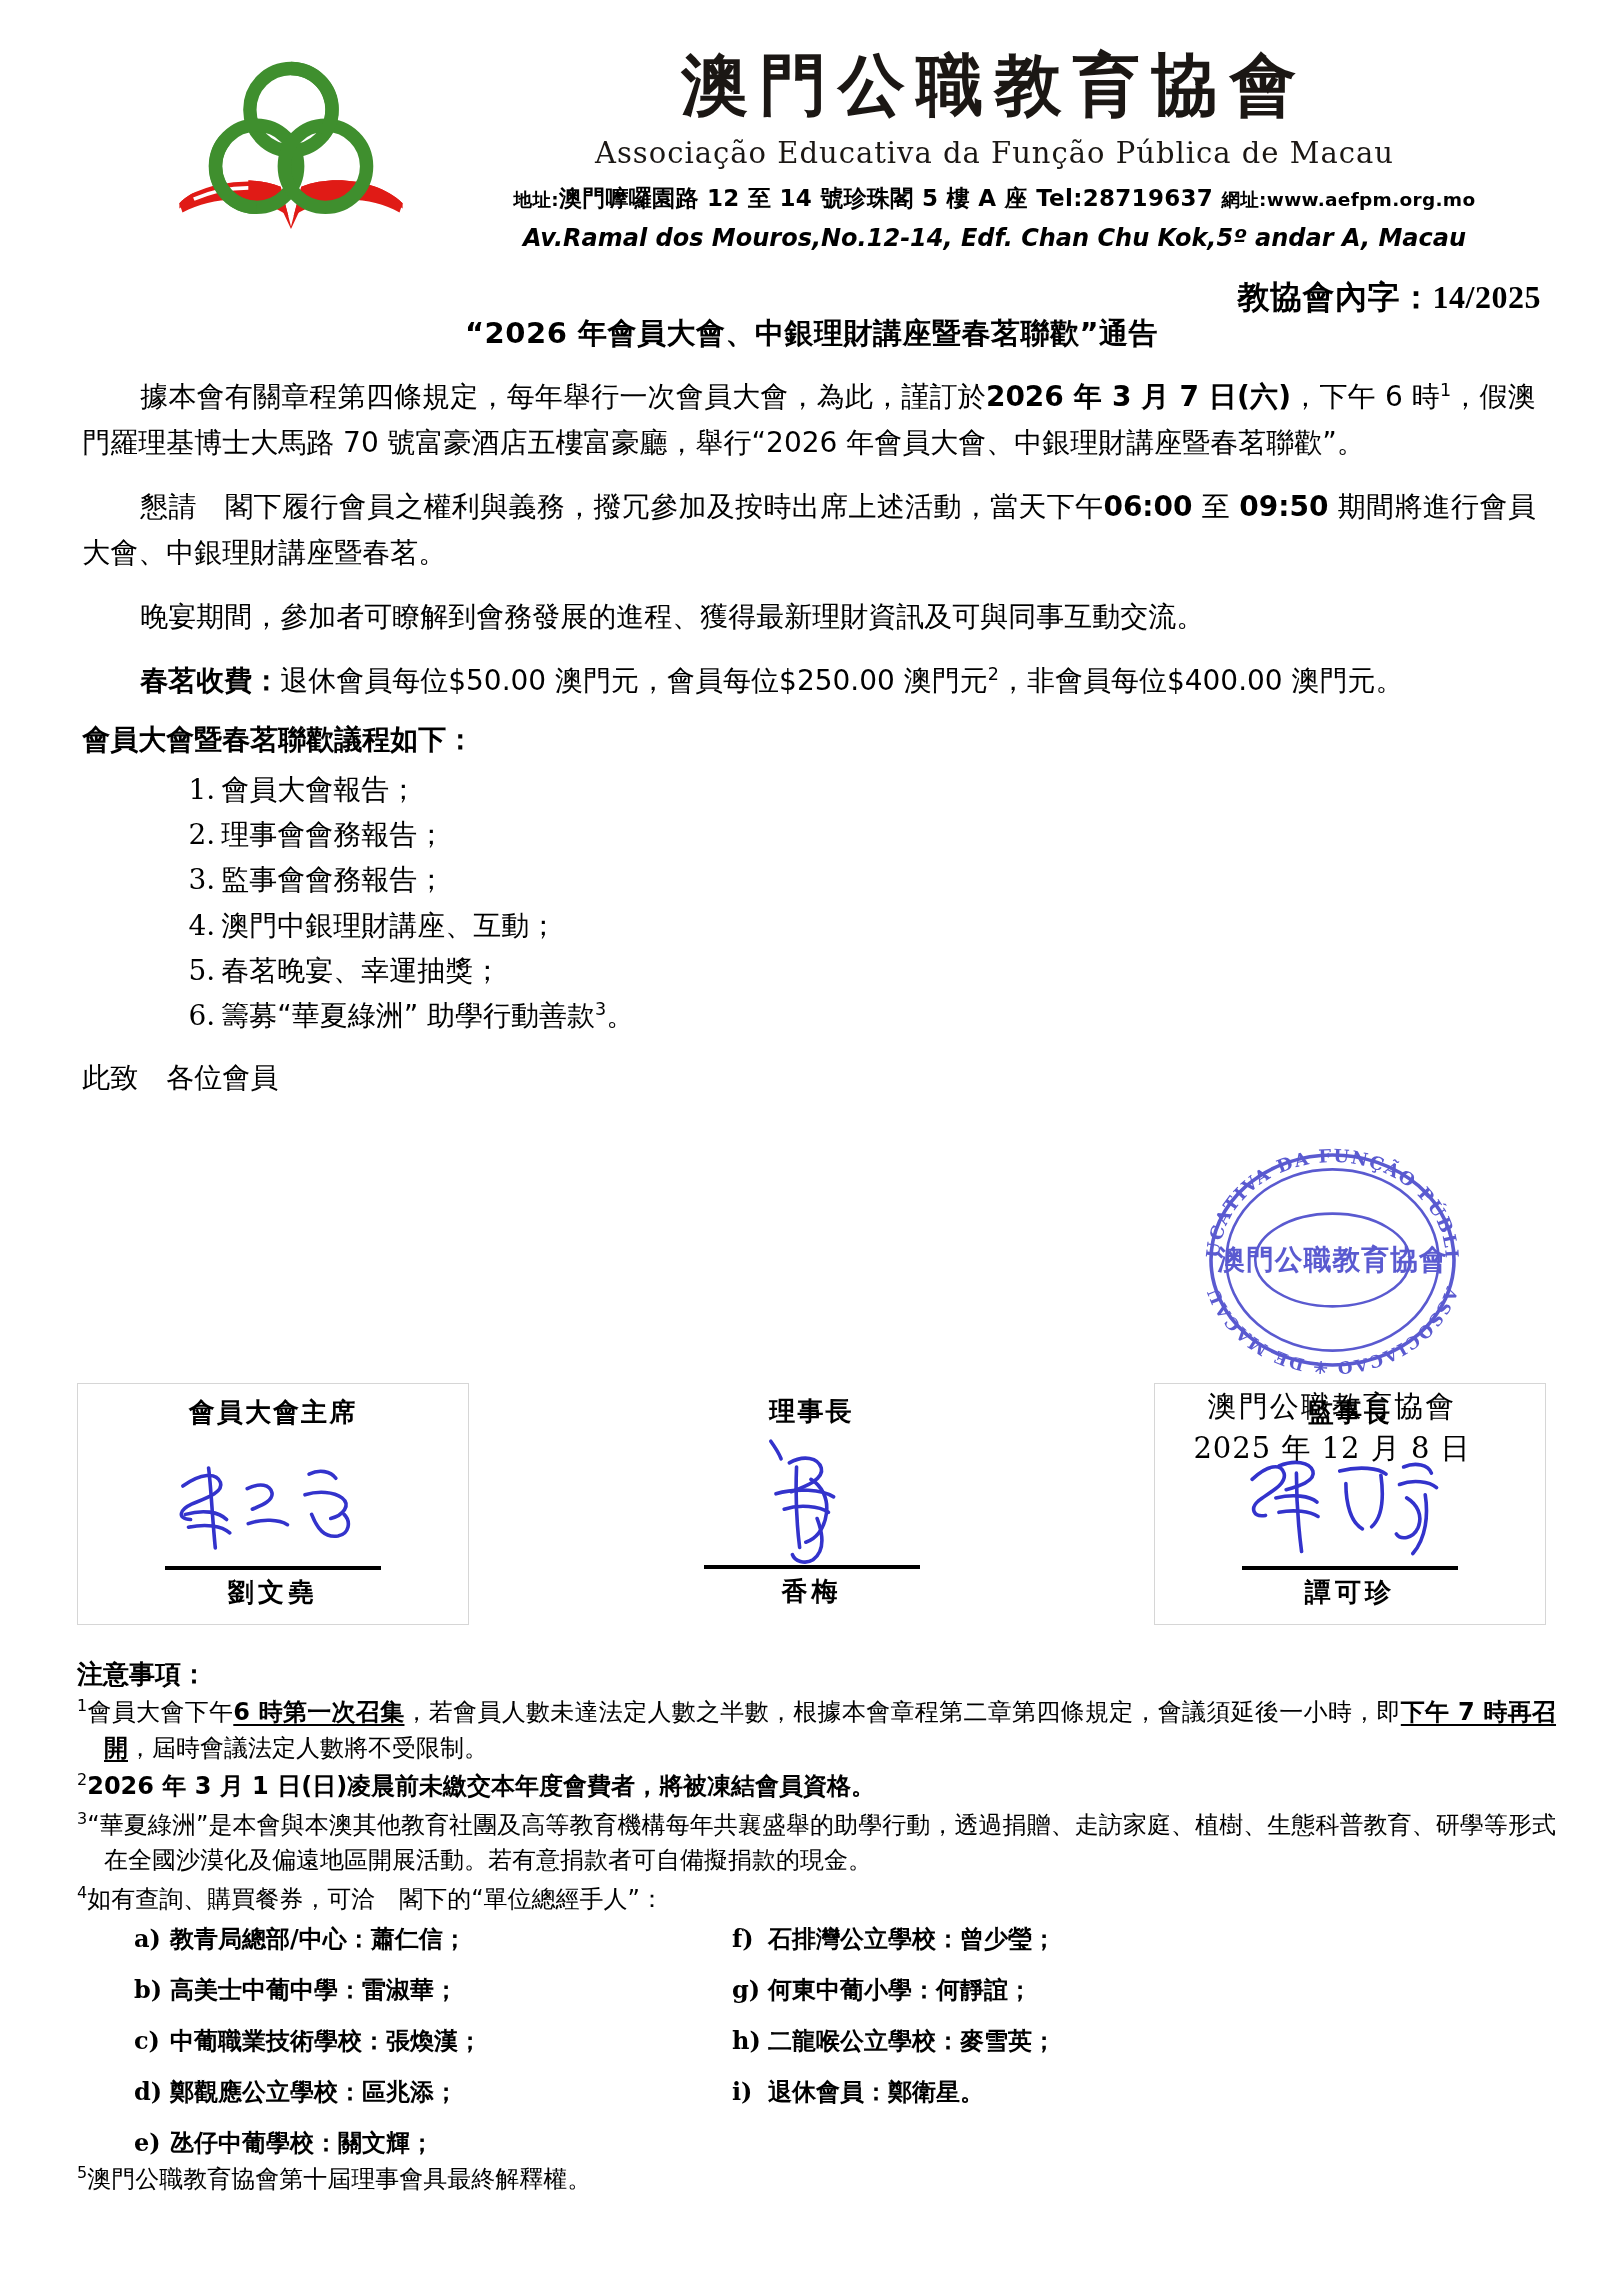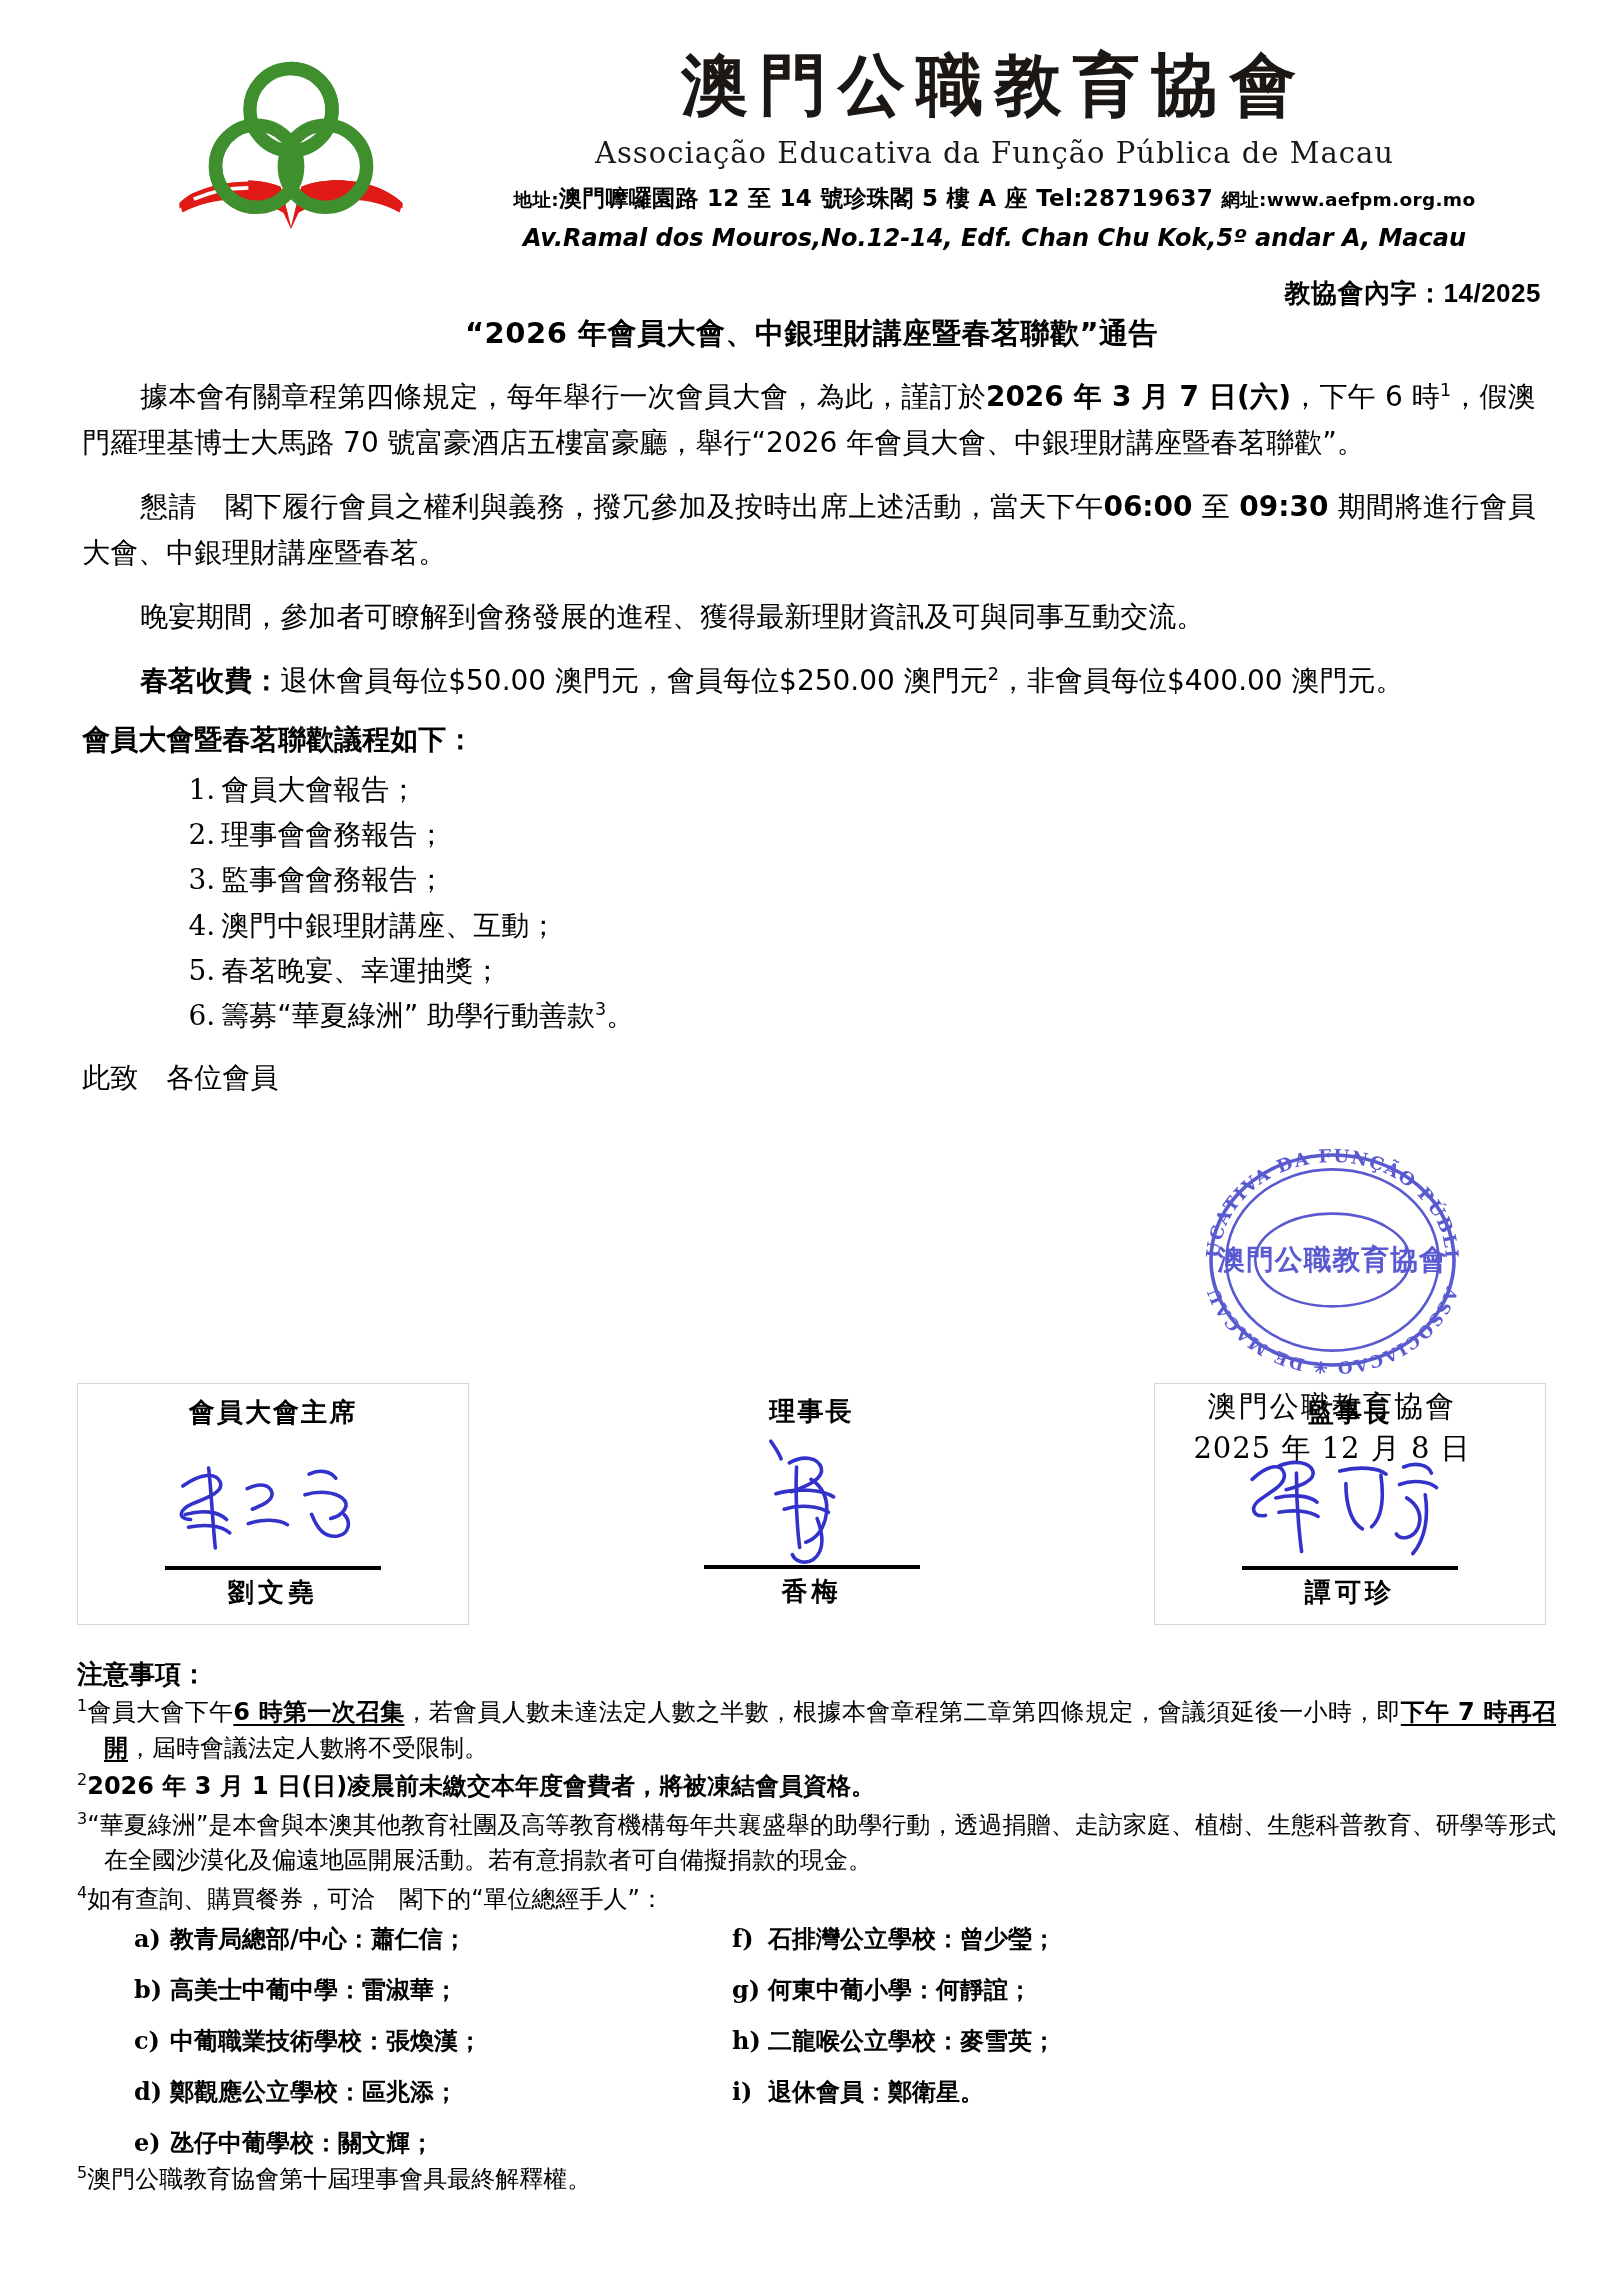--- a/index.html
+++ b/index.html
@@ -74,22 +74,22 @@
     font-style: italic;
     font-weight: 700;
     margin-top: 9.3px;
     white-space: nowrap;
   }
 
   .ref-line {
     position: absolute;
     right: 82px;
     top: 276px;
-    font-family: Liberation Sans, sans-serif;
-    font-size: 26px;
+    font-family: Liberation Serif, serif;
+    font-size: 32px;
     font-weight: 700;
     letter-spacing: 0.5px;
     white-space: nowrap;
   }
 
   
   .doc-title {
     margin-top: 40px;
     text-align: center;
     font-family: "DejaVu Sans", "Liberation Sans", sans-serif;
@@ -324,21 +324,21 @@
   </div>
 
   <div class="ref-line">教協會內字：14/2025</div>
 
   <div class="doc-title">“2026 年會員大會、中銀理財講座暨春茗聯歡”通告</div>
 
   <div class="body-wrap">
 
     <p class="para"><span>據本會有關章程第四條規定，每年舉行一次會員大會，為此，謹訂於</span><b>2026 年 3 月 7 日(六)</b><span>，下午 6 時</span><sup class="fn">1</sup><span>，假澳門羅理基博士大馬路 70 號富豪酒店五樓富豪廳，舉行“2026 年會員大會、中銀理財講座暨春茗聯歡”。</span></p>
 
-    <p class="para"><span>懇請　閣下履行會員之權利與義務，撥冗參加及按時出席上述活動，當天下午</span><b>06:00</b> <span>至</span> <b>09:30</b> <span>期間將進行會員大會、中銀理財講座暨春茗。</span></p>
+    <p class="para"><span>懇請　閣下履行會員之權利與義務，撥冗參加及按時出席上述活動，當天下午</span><b>06:00</b> <span>至</span> <b>09:50</b> <span>期間將進行會員大會、中銀理財講座暨春茗。</span></p>
 
     <p class="para">晚宴期間，參加者可瞭解到會務發展的進程、獲得最新理財資訊及可與同事互動交流。</p>
 
     <p class="para"><b>春茗收費：</b><span>退休會員每位$50.00 澳門元，會員每位$250.00 澳門元</span><sup class="fn">2</sup><span>，非會員每位$400.00 澳門元。</span></p>
 
     <div class="section-head">會員大會暨春茗聯歡議程如下：</div>
 
     <ol class="agenda">
       <li><span class="num">1.</span><span>會員大會報告；</span></li>
       <li><span class="num">2.</span><span>理事會會務報告；</span></li>

